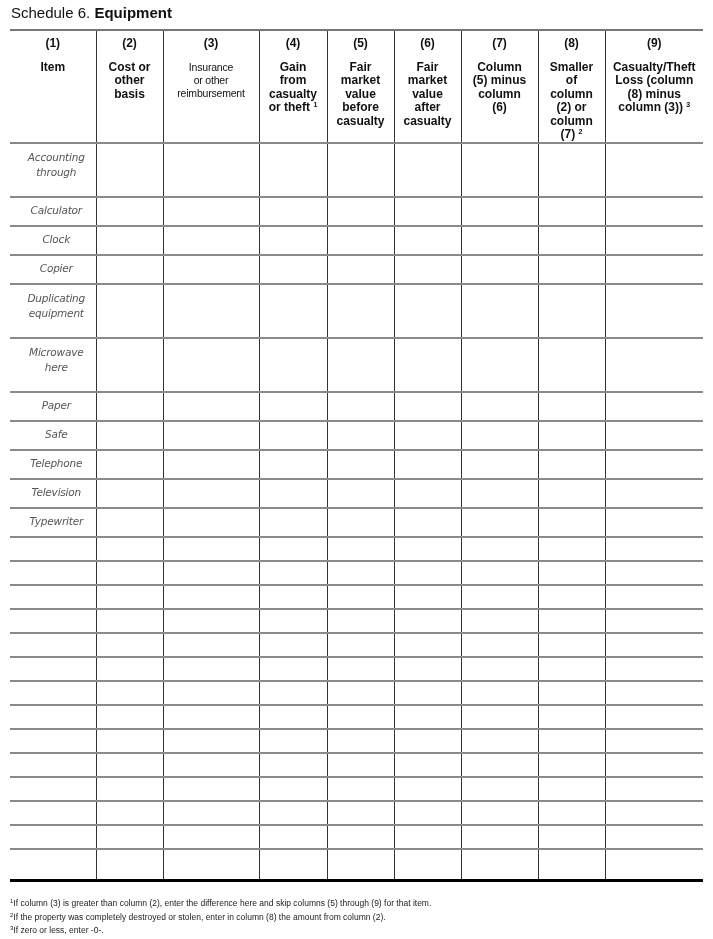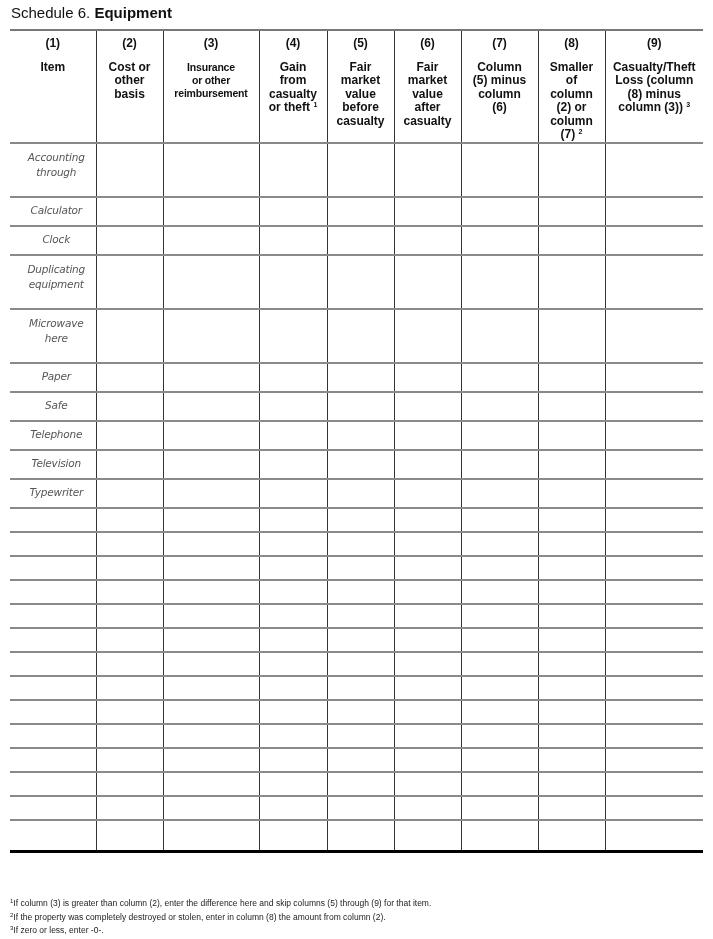--- a/index.html
+++ b/index.html
@@ -5,21 +5,21 @@
     html, body { margin: 0; padding: 0; background: #ffffff; }
     body { width: 713px; height: 939px; position: relative; overflow: hidden; font-family: "Liberation Sans", sans-serif; color: #111; }
     .title { position: absolute; left: 11px; top: 4px; font-size: 15px; letter-spacing: 0px; }
     .title .bold { font-weight: bold; }
     .tbl { position: absolute; left: 10px; top: 29px; width: 693px; border-collapse: collapse; table-layout: fixed; }
     .tbl td, .tbl th { padding: 0; margin: 0; vertical-align: top; }
     .tbl th { border-top: 2px solid #777; border-bottom: 2px solid #888; font-weight: bold; font-size: 12px; line-height: 13.5px; text-align: center; height: 109px; }
     .tbl th + th, .tbl td + td { border-left: 1.5px solid #333; }
     .tbl th .num { display: block; margin-top: 6px; margin-bottom: 10px; font-size: 12px; }
     .tbl th .lbl { display: block; }
-    .tbl th .lbl.small { font-size: 10.5px; font-weight: bold; line-height: 13px; letter-spacing: -0.2px; }
+    .tbl th .lbl.small { font-size: 10.5px; font-weight: normal; line-height: 13px; letter-spacing: -0.2px; }
     .tbl th sup { font-size: 7px; vertical-align: 4px; line-height: 0; }
     .tbl tbody td { border-bottom: 2px solid #8a8a8a; }
     .tbl tbody tr.r1 td { height: 22px; }
     .tbl tbody tr.r2 td { height: 46px; }
     .tbl tbody tr.last td { height: 29px; border-bottom: 3px solid #000; }
     .item { font-family: "DejaVu Sans", sans-serif; font-style: italic; font-size: 10.5px; color: #555; padding: 6px 0 0 7px !important; line-height: 15px; letter-spacing: -0.2px; font-weight: normal; text-align: center; }
     .r1 .item { padding-top: 5px !important; }
     .notes { position: absolute; left: 10px; top: 897px; font-size: 8.5px; color: #222; line-height: 13.5px; }
     .notes sup { font-size: 6px; vertical-align: 3px; line-height: 0; }
   </style>
@@ -107,20 +107,31 @@
         <td class="item"><span>Clock</span></td>
         <td></td>
         <td></td>
         <td></td>
         <td></td>
         <td></td>
         <td></td>
         <td></td>
         <td></td>
       </tr>
+      <tr class="r1">
+        <td class="item"><span>Copier</span></td>
+        <td></td>
+        <td></td>
+        <td></td>
+        <td></td>
+        <td></td>
+        <td></td>
+        <td></td>
+        <td></td>
+      </tr>
       <tr class="r2">
         <td class="item"><span>Duplicating</span><br><span>equipment</span></td>
         <td></td>
         <td></td>
         <td></td>
         <td></td>
         <td></td>
         <td></td>
         <td></td>
         <td></td>

